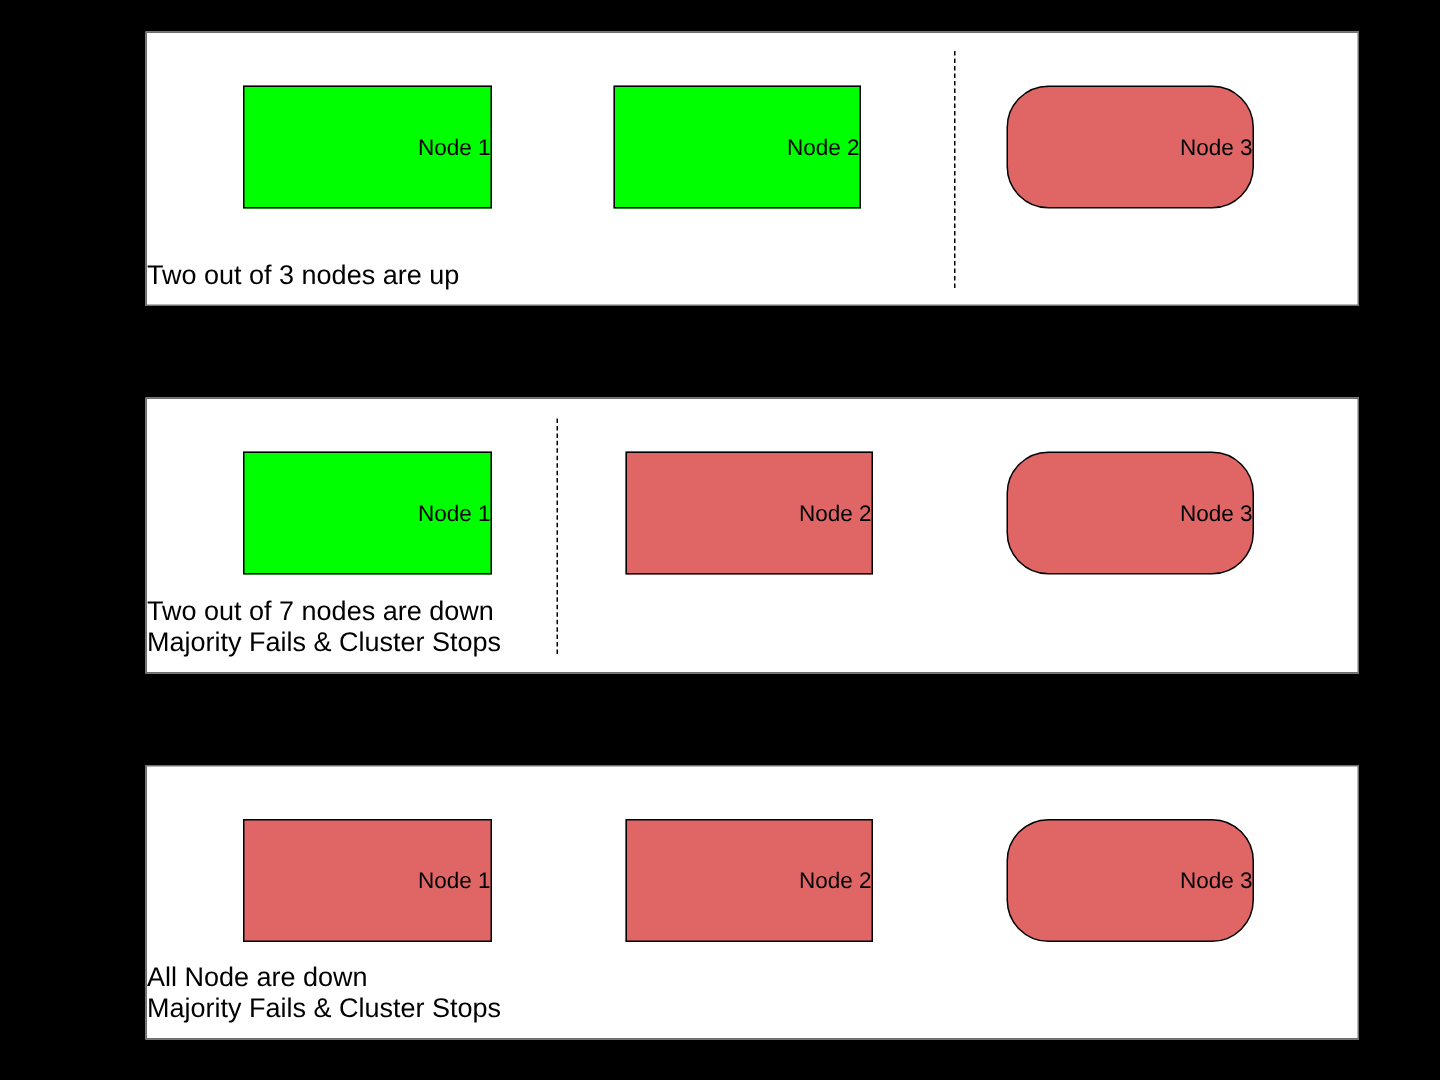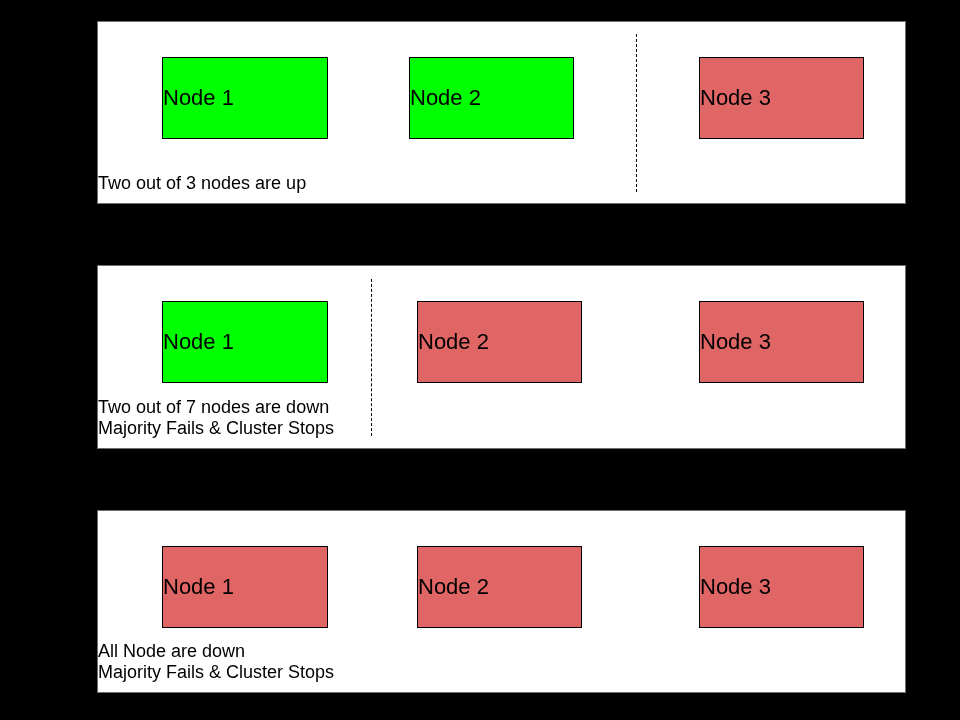--- a/index.html
+++ b/index.html
@@ -30,28 +30,28 @@
 
   .node {
     position: absolute;
     top: 35px;
     width: 165px;
     height: 82px;
     border: 1px solid #000000;
     box-sizing: border-box;
     display: flex;
     align-items: center;
-    justify-content: flex-start;
-    font-size: 22px;
+    justify-content: flex-end;
+    font-size: 15px;
     white-space: nowrap;
   }
   .col1 { left: 64px; width: 166px; }
   .p1 .col2 { left: 311px; }
   .p2 .col2, .p3 .col2 { left: 319px; }
-  .col3 { left: 601px; }
+  .col3 { left: 573px; border-radius: 28px; }
 
   .divider {
     position: absolute;
     width: 0;
     border-left: 1px dashed #000000;
   }
   .divider-1 { left: 538px; top: 12px; height: 158px; }
   .divider-2 { left: 273px; top: 13px; height: 157px; }
 
   .caption {

